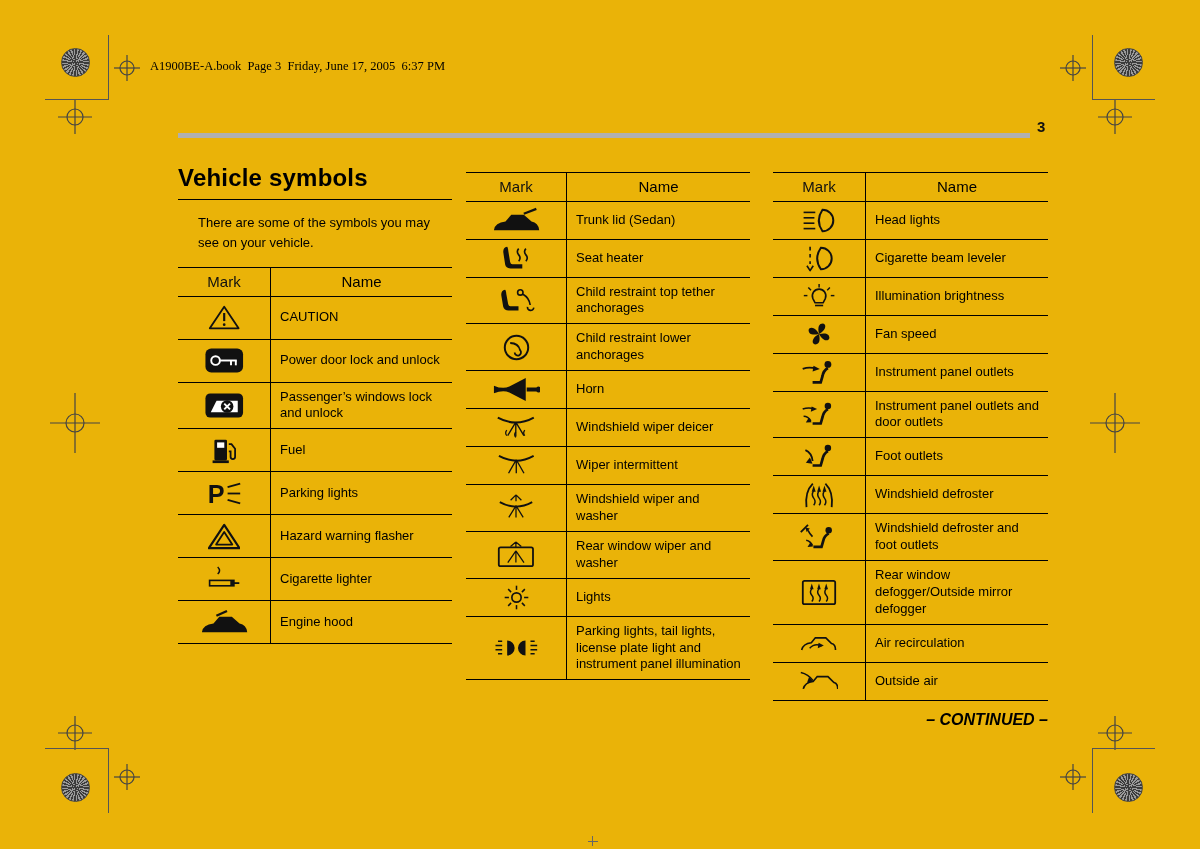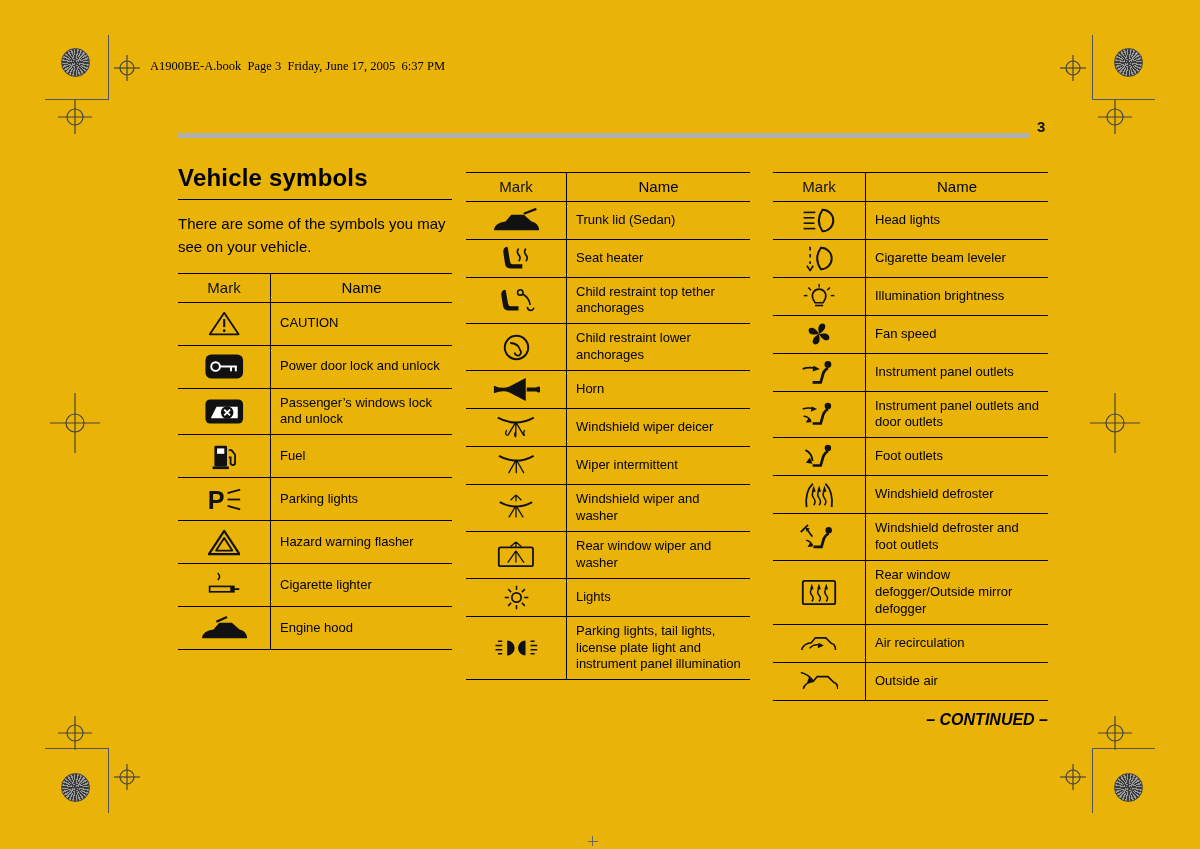--- a/index.html
+++ b/index.html
@@ -15,21 +15,21 @@
   .top-rule{position:absolute;left:178px;top:133px;width:852px;height:4.5px;background:#b0b0b0;}
 
   
   .col{position:absolute;}
   .col1{left:178px;top:164px;width:274px;--markw:92px;}
   .col2{left:466px;top:172px;width:284px;--markw:100px;}
   .col3{left:773px;top:172px;width:275px;--markw:92px;}
 
   .page-title{font-size:24px;font-weight:700;color:#000;letter-spacing:.2px;}
   .title-rule{border-bottom:1.5px solid #000;margin-top:7px;}
-  .intro{margin-top:13px;font-size:15px;line-height:1.5;color:#000;}
+  .intro{margin-top:13px;font-size:13px;line-height:1.5;color:#000;margin-left:20px;}
 
   .sym-table{border-top:1px solid #000;margin-top:15px;}
   .col2 .sym-table,.col3 .sym-table{margin-top:0;}
   .trow{display:flex;border-bottom:1px solid #000;align-items:stretch;}
   .tcell{display:flex;align-items:center;}
   .tcell.mark{justify-content:center;border-right:1px solid #000;flex:0 0 var(--markw);}
   .tcell.name{flex:1;padding:6px 5px 6px 9px;font-size:13px;line-height:1.3;color:#000;}
   .col1 .trow{min-height:42px;}
   .col2 .trow{min-height:37px;}
   .col3 .trow{min-height:37px;}

